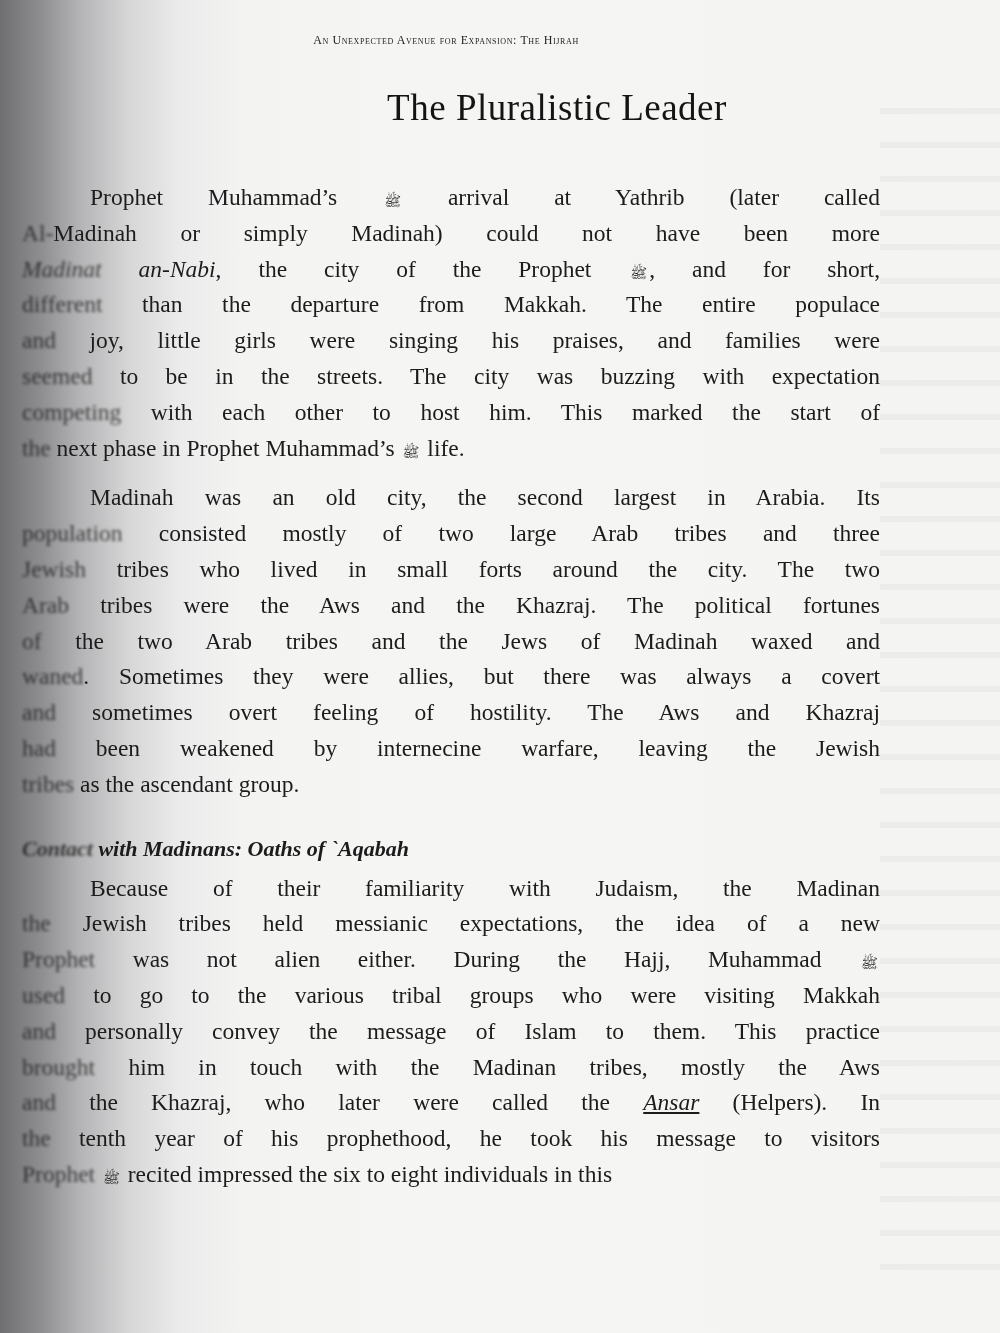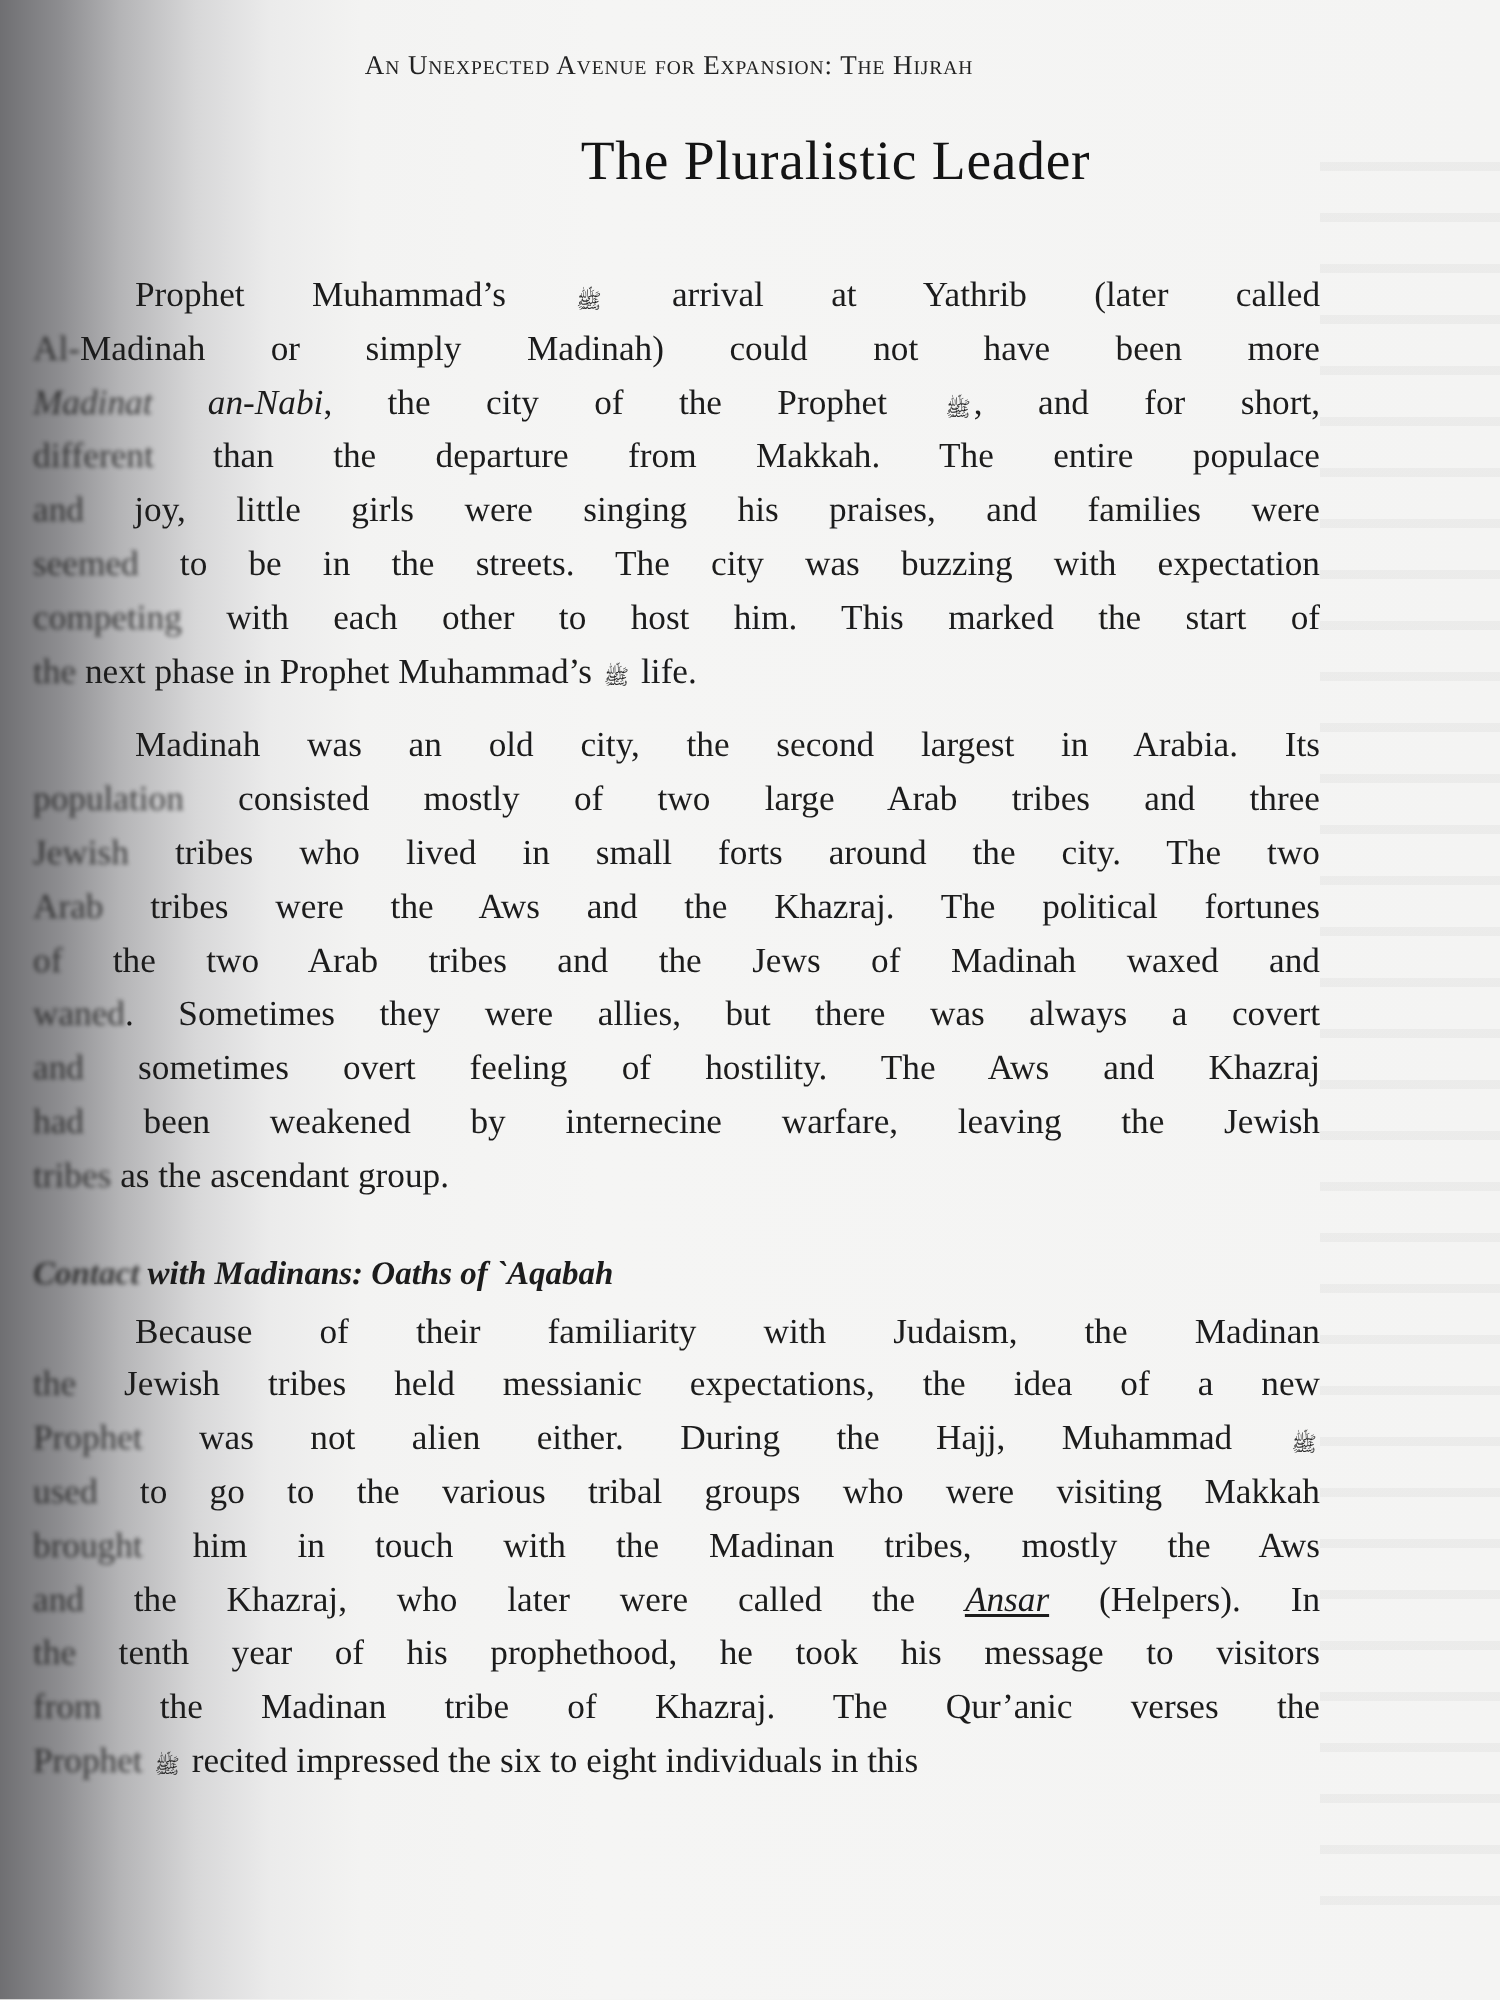--- a/index.html
+++ b/index.html
@@ -21,21 +21,21 @@
       color: #1c1c1c;
     }
     .running-head {
       position: absolute;
       top: 33px;
       left: 0;
       width: 812px;
       text-align: center;
       padding-left: 80px;
       box-sizing: border-box;
-      font-size: 18px;
+      font-size: 12px;
       font-variant: small-caps;
       letter-spacing: 0.6px;
       color: #222;
     }
     .chapter-title {
       position: absolute;
       top: 86px;
       left: 0;
       width: 1000px;
       padding-left: 114px;
@@ -132,23 +132,23 @@
         <span class="line"><span class="blur-edge">and</span><span> sometimes overt feeling of hostility. The Aws and Khazraj</span></span>
         <span class="line"><span class="blur-edge">had</span><span> been weakened by internecine warfare, leaving the Jewish</span></span>
         <span class="line last"><span class="blur-edge">tribes</span><span> as the ascendant group.</span></span>
       </div>
     <div class="subhead" id="sub"><span class="blur-edge">Contact</span><span> with Madinans: Oaths of `Aqabah</span></div>
     <div class="para" id="p3" style="text-indent: 0px;">
         <span class="line" style="padding-left: 68px;"><span>Because of their familiarity with Judaism, the Madinan</span></span>
         <span class="line"><span class="blur-edge">the</span><span> Jewish tribes held messianic expectations, the idea of a new</span></span>
         <span class="line"><span class="blur-edge">Prophet</span><span> was not alien either. During the Hajj, Muhammad</span> <span class="honorific" style="font-size: 14px;">ﷺ</span></span>
         <span class="line"><span class="blur-edge">used</span><span> to go to the various tribal groups who were visiting Makkah</span></span>
+        <span class="line"><span class="blur-edge">and</span><span> personally convey the message of Islam to them. This practice</span></span>
         <span class="line"><span class="blur-edge">brought</span><span> him in touch with the Madinan tribes, mostly the Aws</span></span>
         <span class="line"><span class="blur-edge">and</span> <span> the Khazraj, who later were called the </span><span style="font-style: italic; text-decoration: underline;">Ansar</span><span> (Helpers). In</span></span>
         <span class="line"><span class="blur-edge">the</span><span> tenth year of his prophethood, he took his message to visitors</span></span>
-        <span class="line"><span class="blur-edge">from</span><span> the Madinan tribe of Khazraj. The Qur’anic verses the</span></span>
         <span class="line last"><span class="blur-edge">Prophet</span> <span class="honorific" style="font-size: 14px;">ﷺ</span><span> recited impressed the six to eight individuals in this</span></span>
       </div>
   </div>
 
   <div class="bleed"></div>
   <div class="page-number">39</div>
 </div>
 
 </body></html>

